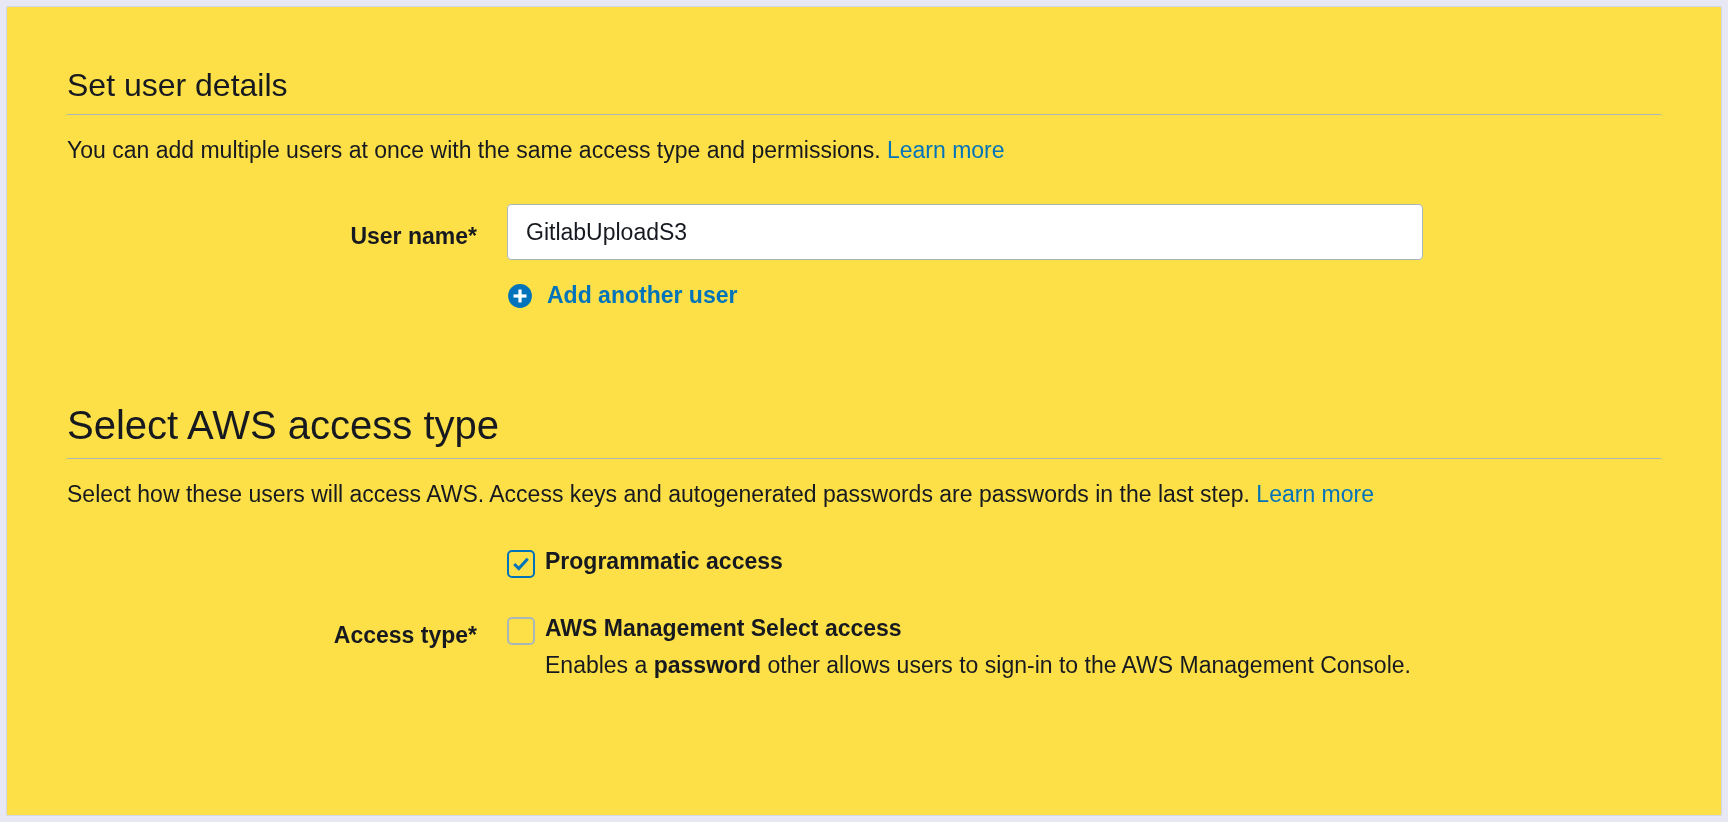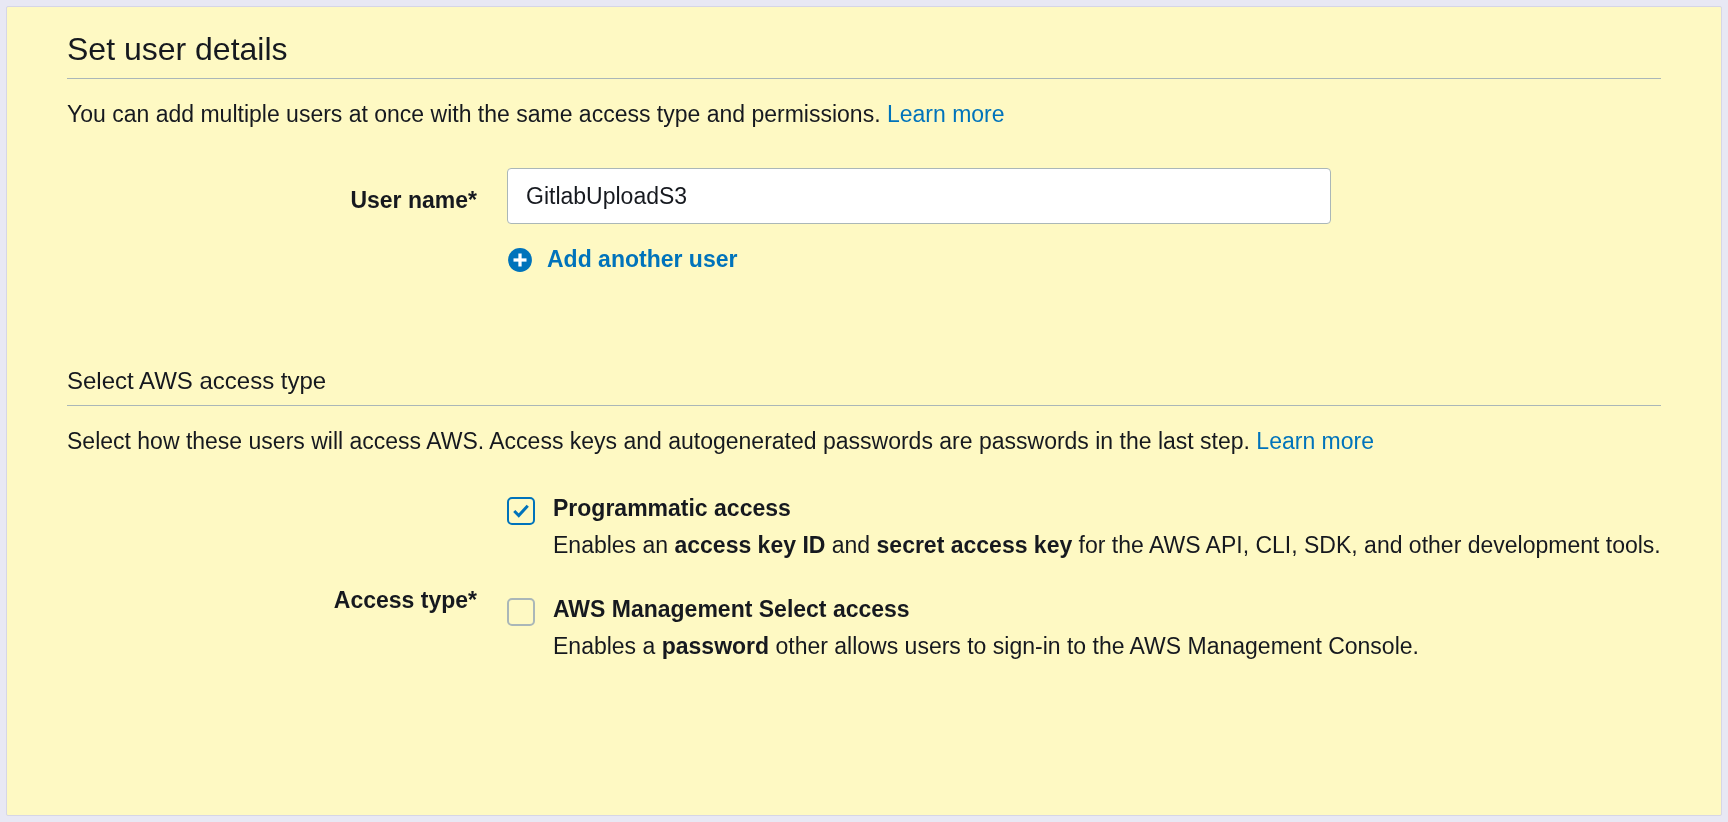--- a/index.html
+++ b/index.html
@@ -5,24 +5,24 @@
     * { box-sizing: border-box; margin: 0; padding: 0; }
     body {
       font-family: "Amazon Ember", "Helvetica Neue", Helvetica, Arial, sans-serif;
       background: #e8e8f4;
       padding: 6px;
       width: 1728px;
       height: 822px;
       overflow: hidden;
     }
     .card {
-      background: #fef9c3;
+      background: #fde047;
       border: 1px solid #d6d6e6;
       border-radius: 2px;
-      padding: 24px 60px 50px 60px;
+      padding: 60px 60px 50px 60px;
       height: 100%;
     }
     .section-heading {
       font-size: 32px;
       font-weight: 400;
       color: #16191f;
       padding-bottom: 10px;
       border-bottom: 1px solid #aab7b8;
       margin-bottom: 22px;
     }
@@ -48,21 +48,21 @@
       padding-top: 8px;
       font-size: 23px;
       font-weight: 700;
       color: #16191f;
       flex-shrink: 0;
     }
     .field-body {
       flex: 1;
     }
     .text-input {
-      width: 824px;
+      width: 916px;
       height: 56px;
       padding: 10px 18px;
       font-size: 23px;
       color: #16191f;
       border: 1px solid #aab7b8;
       border-radius: 4px;
       outline: none;
     }
     .add-another-row {
       display: flex;
@@ -97,21 +97,21 @@
     }
     .checkbox-custom.unchecked {
       border-color: #aab7b8;
     }
     .checkbox-custom svg {
       width: 18px;
       height: 18px;
     }
     .access-option {
       display: flex;
-      gap: 18px;
+      gap: 10px;
       margin-bottom: 34px;
     }
     .access-text {
       flex: 1;
     }
     .access-title {
       font-size: 23px;
       font-weight: 700;
       color: #16191f;
       margin-bottom: 6px;
@@ -119,21 +119,21 @@
     .access-desc {
       font-size: 23px;
       font-weight: 400;
       color: #16191f;
       line-height: 1.5;
     }
     .access-desc strong {
       font-weight: 700;
     }
     .section2-heading {
-      font-size: 24px;
+      font-size: 40px;
       font-weight: 400;
       color: #16191f;
       padding-bottom: 10px;
       border-bottom: 1px solid #aab7b8;
       margin-bottom: 22px;
     }
   </style>
 </head>
 <body>
 
@@ -179,23 +179,20 @@
     <div class="field-body">
 
       <div class="access-option">
         <div class="checkbox-custom">
           <svg viewBox="0 0 24 24">
               <path fill="none" stroke="#0073bb" stroke-width="4" d="M3 12 L9 18 L21 5"></path>
             </svg>
         </div>
         <div class="access-text">
           <div class="access-title">Programmatic access</div>
-          <div class="access-desc">
-            <span>Enables an </span><strong>access key ID</strong><span> and </span><strong>secret access key</strong><span> for the AWS API, CLI, SDK, and other development tools.</span>
-          </div>
         </div>
       </div>
 
       <div class="access-option">
         <div class="checkbox-custom unchecked"></div>
         <div class="access-text">
           <div class="access-title">AWS Management Select access</div>
           <div class="access-desc">
             <span>Enables a </span><strong>password</strong><span></span><strong></strong><span> other allows users to sign-in to the AWS Management Console.</span>
           </div>

